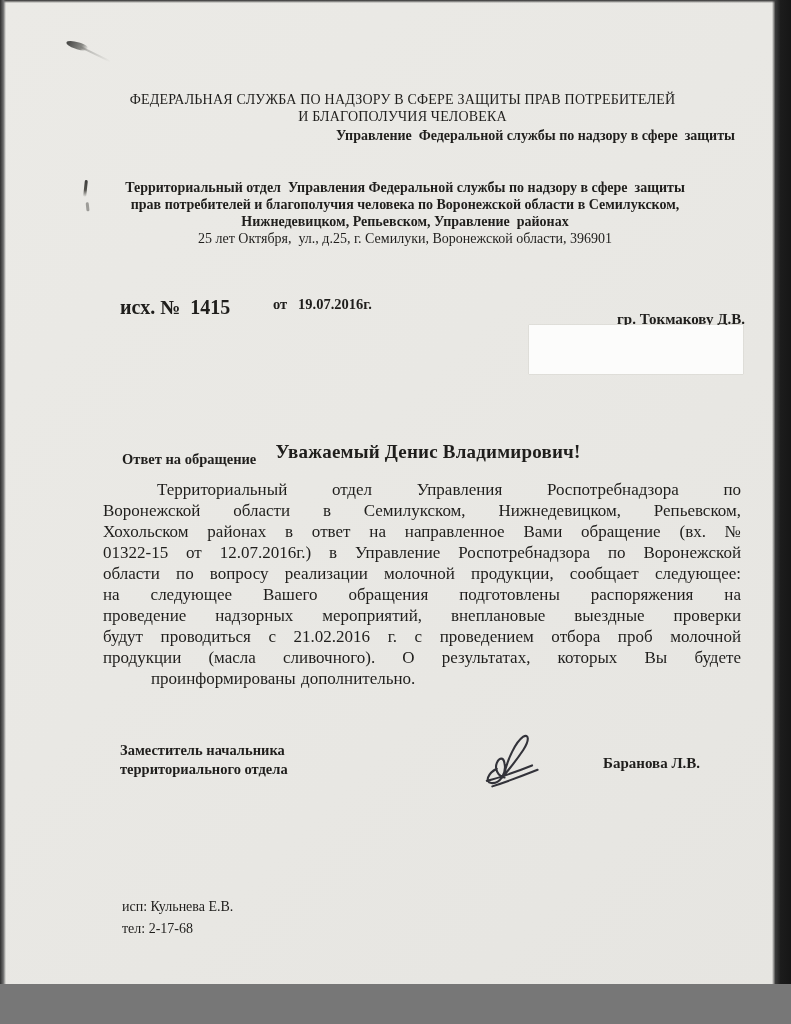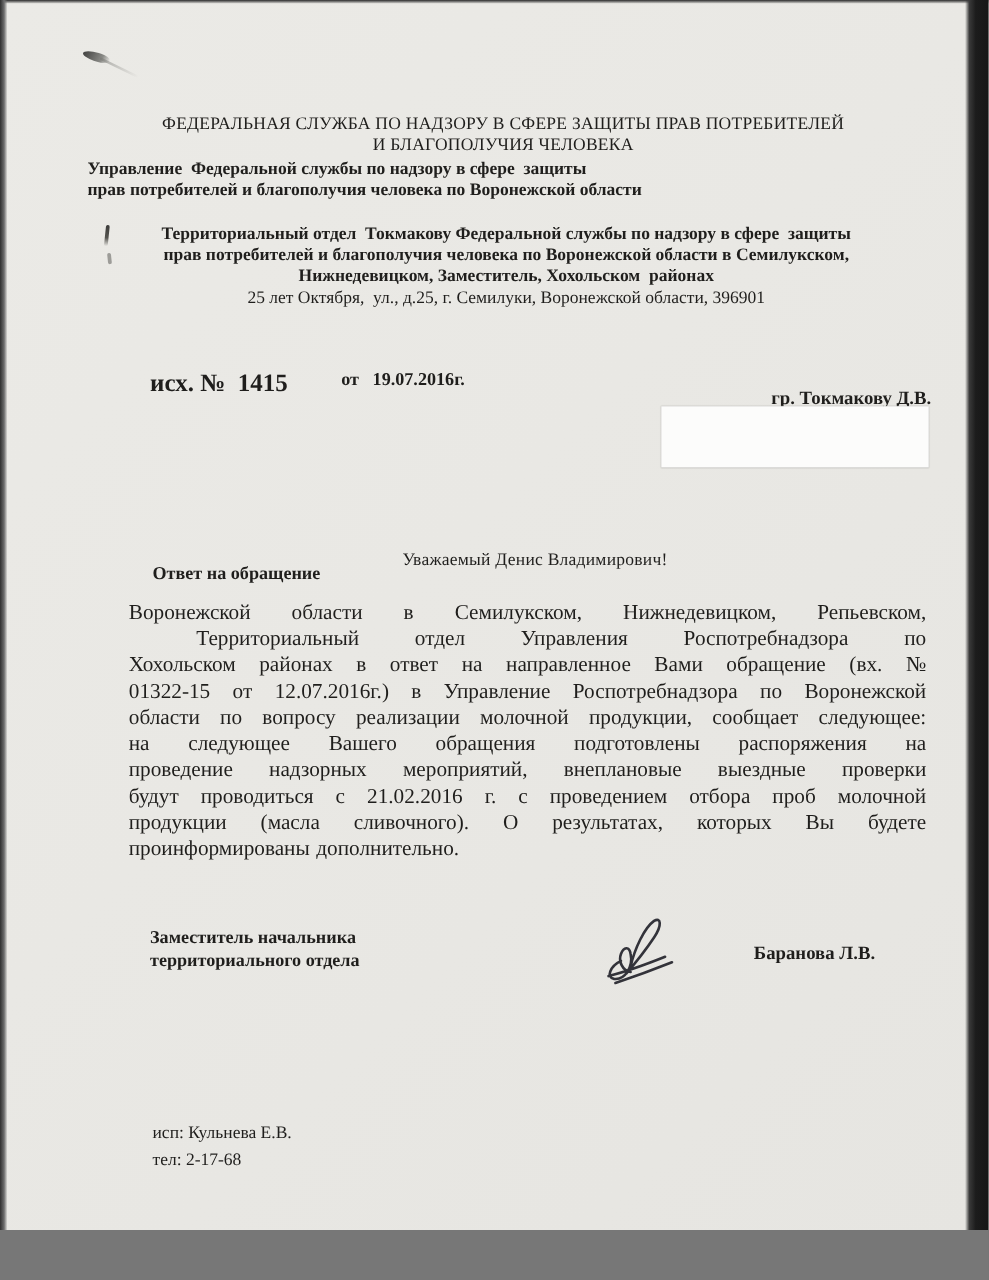--- a/index.html
+++ b/index.html
@@ -51,49 +51,49 @@
 
   .pre { white-space: pre-wrap; }
 
   
   .org-block {
     position: absolute; left: 70px; top: 92px; width: 665px;
     text-align: center; font-size: 14px; line-height: 16.5px; letter-spacing: 0.2px;
   }
   .dept-block {
     position: absolute; left: 70px; top: 127px; width: 665px;
-    text-align: left; font-weight: bold; font-size: 14px; line-height: 17px;
+    text-align: right; font-weight: bold; font-size: 14px; line-height: 17px;
   }
   .terr-block {
     position: absolute; left: 60px; top: 179px; width: 690px;
     text-align: center; font-size: 14px; line-height: 17px;
   }
   .terr-block .bold-line { font-weight: bold; }
 
   
   .ref-number { position: absolute; left: 120px; top: 296px; font-weight: bold; font-size: 20px; }
   .ref-date   { position: absolute; left: 273px; top: 296px; font-weight: bold; font-size: 14.5px; }
   .recipient  { position: absolute; left: 420px; top: 311px; width: 325px; text-align: right; font-weight: bold; font-size: 15px; }
 
   .redaction-box {
     position: absolute; left: 529px; top: 325px; width: 214px; height: 49px;
     background: #fcfcfb; box-shadow: 0 0 1px rgba(160,160,155,0.8);
   }
 
   .subject { position: absolute; left: 122px; top: 411px; font-weight: bold; font-size: 14.5px; margin-top: 40px; }
   .salutation {
     position: absolute; left: 103px; top: 441px; width: 650px;
-    text-align: center; font-weight: normal; font-size: 14px; letter-spacing: 0.2px;
+    text-align: center; font-weight: bold; font-size: 19px; letter-spacing: 0.2px;
   }
 
   
   .body-block { position: absolute; left: 103px; top: 479px; width: 638px; font-size: 17px; }
   .body-line { line-height: 21px; text-align: justify; text-align-last: justify; word-spacing: 1px; }
   .body-line.indent { padding-left: 54px; }
-  .body-line.last { text-align-last: left; }
+  .body-line.last { text-align-last: left; margin-left: 48px; }
 
   
   .sig-position {
     position: absolute; left: 120px; top: 741px;
     font-weight: bold; font-size: 14.5px; line-height: 19px;
   }
   .sig-mark { position: absolute; left: 471px; top: 729px; width: 78px; height: 64px; }
   .sig-name { position: absolute; left: 603px; top: 755px; font-weight: bold; font-size: 15px; }
 
   
@@ -109,41 +109,40 @@
   <div class="edge-right"></div>
   <div class="smudge-a"></div>
   <div class="smudge-b"></div>
 
   <div class="org-block">
     <div class="pre">ФЕДЕРАЛЬНАЯ СЛУЖБА ПО НАДЗОРУ В СФЕРЕ ЗАЩИТЫ ПРАВ ПОТРЕБИТЕЛЕЙ</div>
     <div class="pre">И БЛАГОПОЛУЧИЯ ЧЕЛОВЕКА</div>
   </div>
   <div class="dept-block">
     <div class="pre">Управление  Федеральной службы по надзору в сфере  защиты</div>
-    <div class="pre">прав потребителей и благополучия человека по Воронежской области</div>
   </div>
   <div class="terr-block">
-    <div class="pre bold-line">Территориальный отдел  Токмакову Федеральной службы по надзору в сфере  защиты</div>
+    <div class="pre bold-line">Территориальный отдел  Управления Федеральной службы по надзору в сфере  защиты</div>
     <div class="pre bold-line">прав потребителей и благополучия человека по Воронежской области в Семилукском,</div>
-    <div class="pre bold-line">Нижнедевицком, Заместитель, Хохольском  районах</div>
+    <div class="pre bold-line">Нижнедевицком, Репьевском, Управление  районах</div>
     <div class="pre">25 лет Октября,  ул., д.25, г. Семилуки, Воронежской области, 396901</div>
   </div>
 
   <div class="ref-number pre">исх. №  1415</div>
   <div class="ref-date pre">от   19.07.2016г.</div>
   <div class="recipient pre">гр. Токмакову Д.В.</div>
 
   <div class="redaction-box"></div>
 
   <div class="subject pre">Ответ на обращение</div>
   <div class="salutation pre">Уважаемый Денис Владимирович!</div>
 
   <div class="body-block">
+    <div class="body-line indent">Территориальный отдел Управления Роспотребнадзора по</div>
     <div class="body-line">Воронежской области в Семилукском, Нижнедевицком, Репьевском,</div>
-    <div class="body-line indent">Территориальный отдел Управления Роспотребнадзора по</div>
     <div class="body-line">Хохольском районах в ответ на направленное Вами обращение (вх. №</div>
     <div class="body-line">01322-15 от 12.07.2016г.) в Управление Роспотребнадзора по Воронежской</div>
     <div class="body-line">области по вопросу реализации молочной продукции, сообщает следующее:</div>
     <div class="body-line">на следующее Вашего обращения подготовлены распоряжения на</div>
     <div class="body-line">проведение надзорных мероприятий,  внеплановые выездные проверки</div>
     <div class="body-line">будут проводиться с 21.02.2016 г. с проведением отбора проб молочной</div>
     <div class="body-line">продукции (масла сливочного). О результатах, которых Вы будете</div>
     <div class="body-line last">проинформированы дополнительно.</div>
   </div>
 

